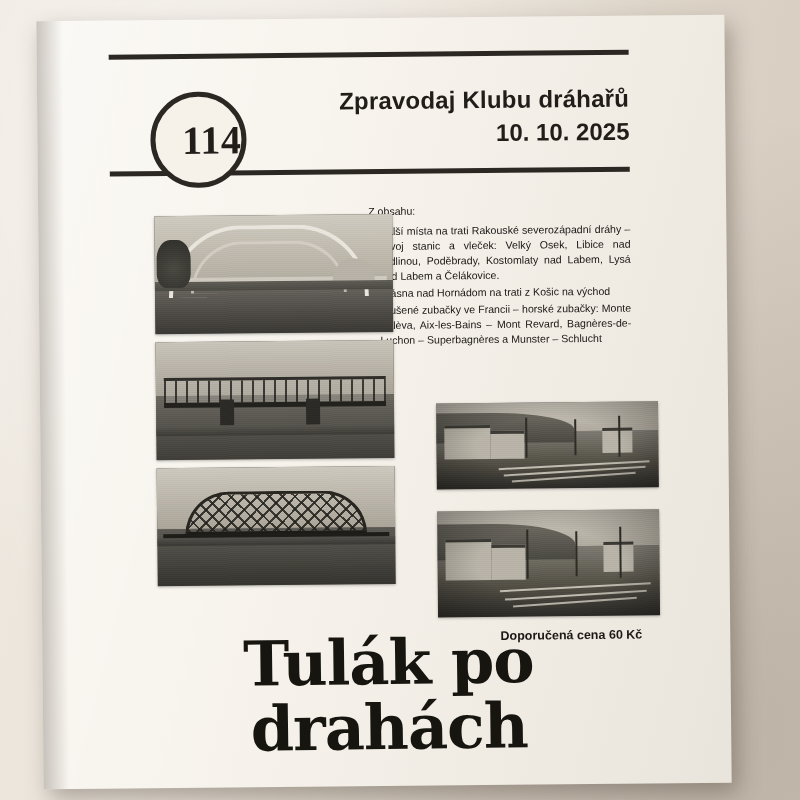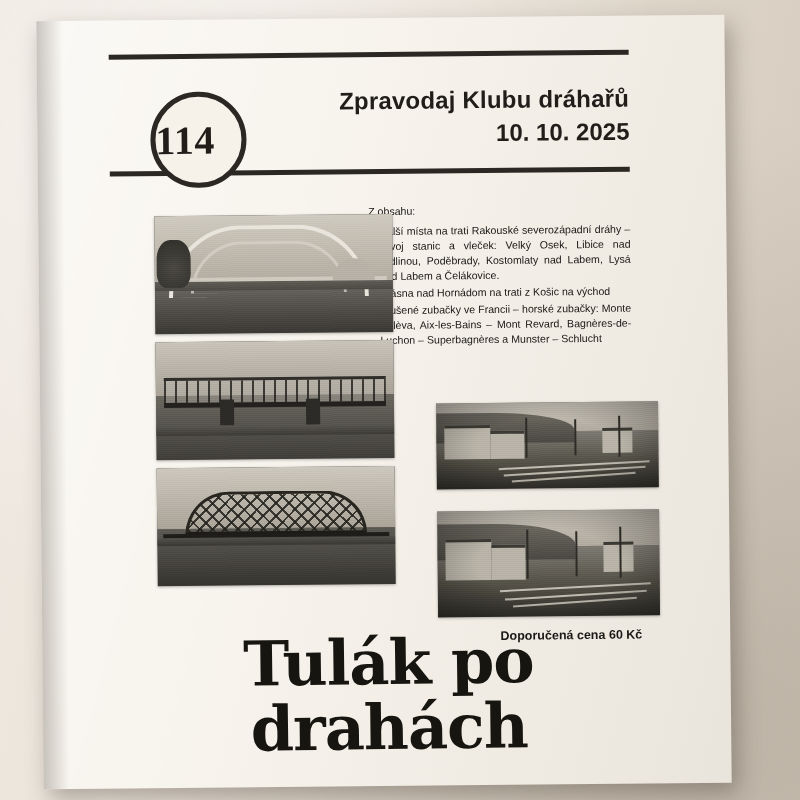--- a/index.html
+++ b/index.html
@@ -78,21 +78,21 @@
   .badge {
     position: absolute;
     left: 113px;
     top: 72px;
     width: 86px;
     height: 86px;
     border: 5px solid #2b2722;
     border-radius: 50%;
     display: flex;
     align-items: center;
-    justify-content: flex-start;
+    justify-content: flex-end;
     background: #f6f2ea;
     z-index: 3;
   }
   .badge span {
     font-family: "Liberation Serif", serif;
     font-size: 40px;
     font-weight: 700;
     color: #211e1a;
     letter-spacing: 0.5px;
   }

